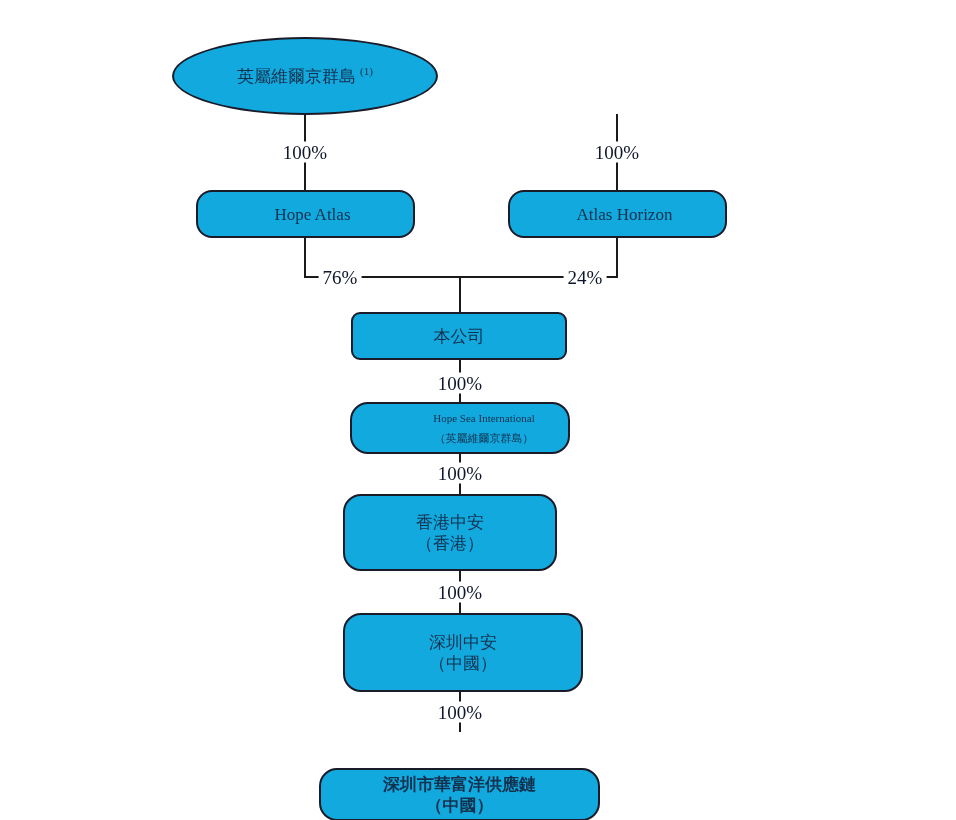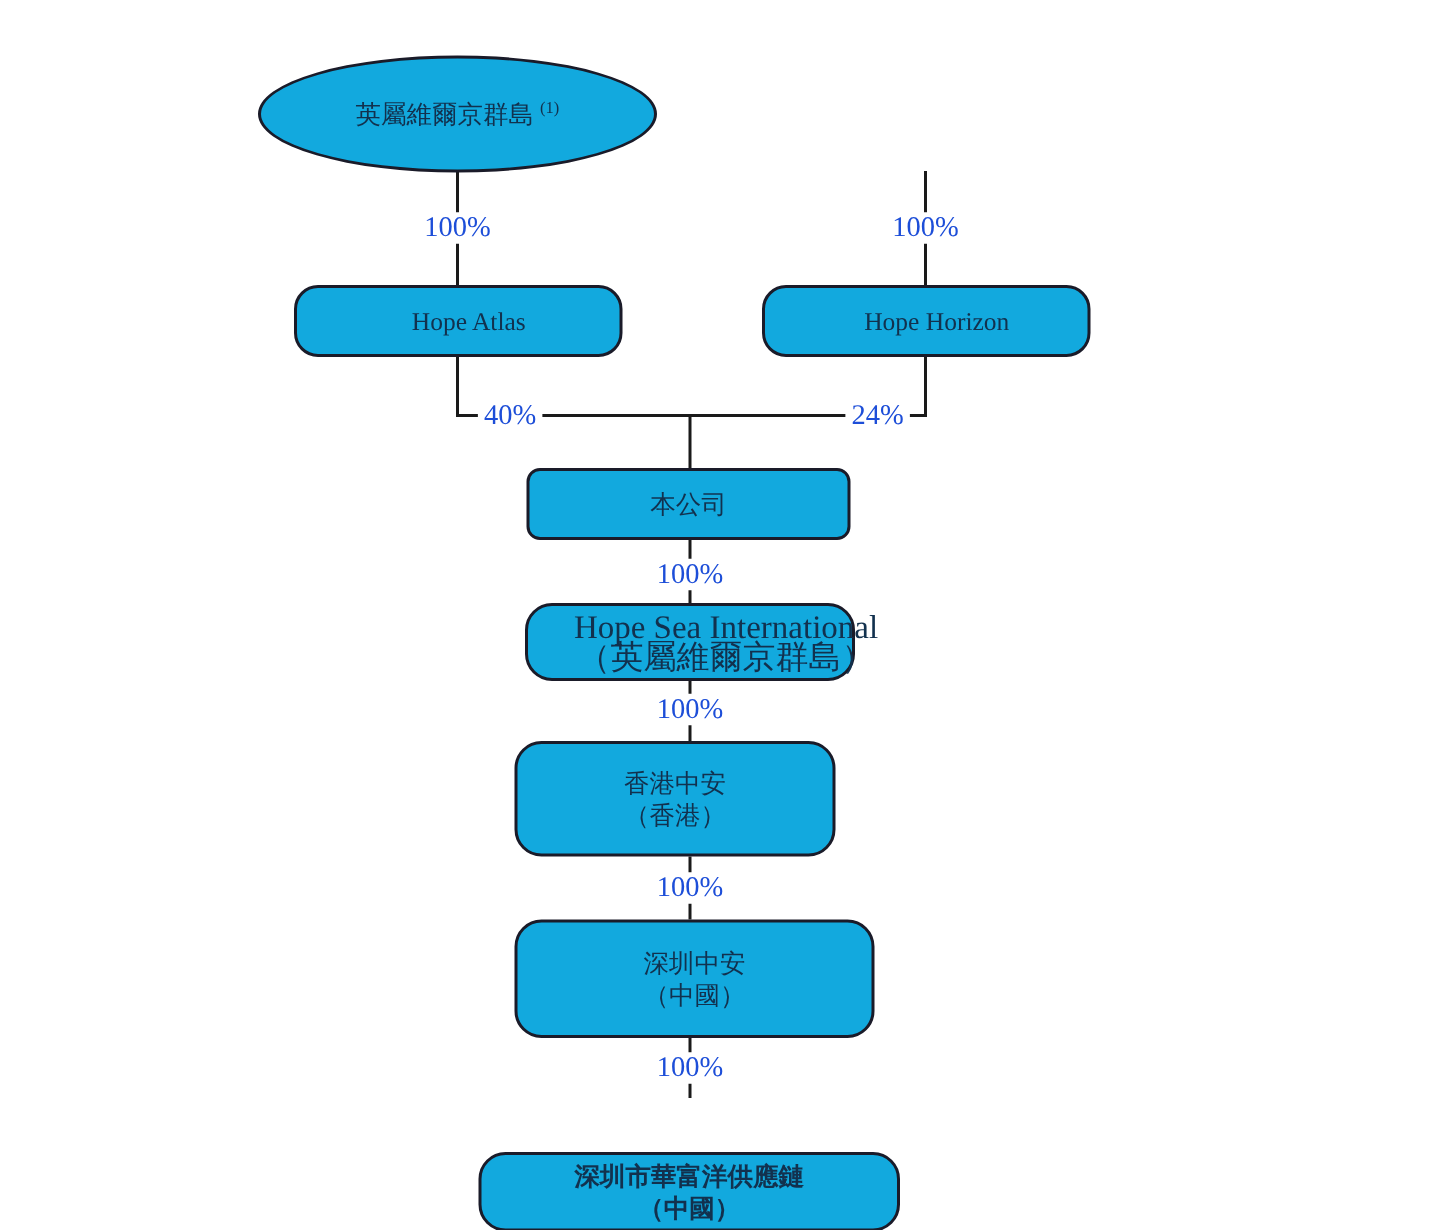--- a/index.html
+++ b/index.html
@@ -52,21 +52,21 @@
   .hline {
     position: absolute;
     height: 1.5px;
     background: var(--line);
     z-index: 1;
   }
   .pct {
     position: absolute;
     transform: translate(-50%, -50%);
     background: var(--background);
-    color: #1d4ed8;
+    color: #0f172a;
     font-size: 19px;
     line-height: 21px;
     padding: 0 4px;
     z-index: 3;
     white-space: nowrap;
   }
 </style>
 </head>
 <body>
 
@@ -81,38 +81,38 @@
   <div class="pct" style="left:305px; top:152px;">100%</div>
 
   <div class="vline" style="left:616px; top:114px; height:76px;"></div>
   <div class="pct" style="left:617px; top:152px;">100%</div>
 
   <div class="node pill" style="left:196px; top:190px; width:219px; height:48px;">
     <div class="nlabel">Hope Atlas</div>
   </div>
 
   <div class="node pill" style="left:508px; top:190px; width:219px; height:48px;">
-    <div class="nlabel">Hope Horizon</div>
+    <div class="nlabel">Atlas Horizon</div>
   </div>
 
   <div class="vline" style="left:304px; top:238px; height:39px;"></div>
   <div class="vline" style="left:616px; top:238px; height:39px;"></div>
   <div class="hline" style="left:304px; top:276px; width:314px;"></div>
-  <div class="pct" style="left:340px; top:277px;">40%</div>
+  <div class="pct" style="left:340px; top:277px;">76%</div>
   <div class="pct" style="left:585px; top:277px;text-align:center;">24%</div>
   <div class="vline" style="left:459px; top:277px; height:35px;"></div>
 
   <div class="node pill-lg" style="left:351px; top:312px; width:216px; height:48px; border-radius:9px;">
     <div class="nlabel">本公司</div>
   </div>
 
   <div class="vline" style="left:459px; top:360px; height:42px;"></div>
   <div class="pct" style="left:460px; top:383px;">100%</div>
 
-  <div class="node pill-lg" style="left:350px; top:402px; width:220px; height:52px; font-size:22px; line-height:20px;padding-left:48px;">
+  <div class="node pill-lg" style="left:350px; top:402px; width:220px; height:52px; font-size:11px; line-height:20px;padding-left:48px;">
     <div class="nlabel">Hope Sea International</div>
     <div class="nlabel">（英屬維爾京群島）</div>
   </div>
 
   <div class="vline" style="left:459px; top:454px; height:40px;"></div>
   <div class="pct" style="left:460px; top:473px;">100%</div>
 
   <div class="node pill-lg" style="left:343px; top:494px; width:214px; height:77px;">
     <div class="nlabel">香港中安</div>
     <div class="nlabel">（香港）</div>

